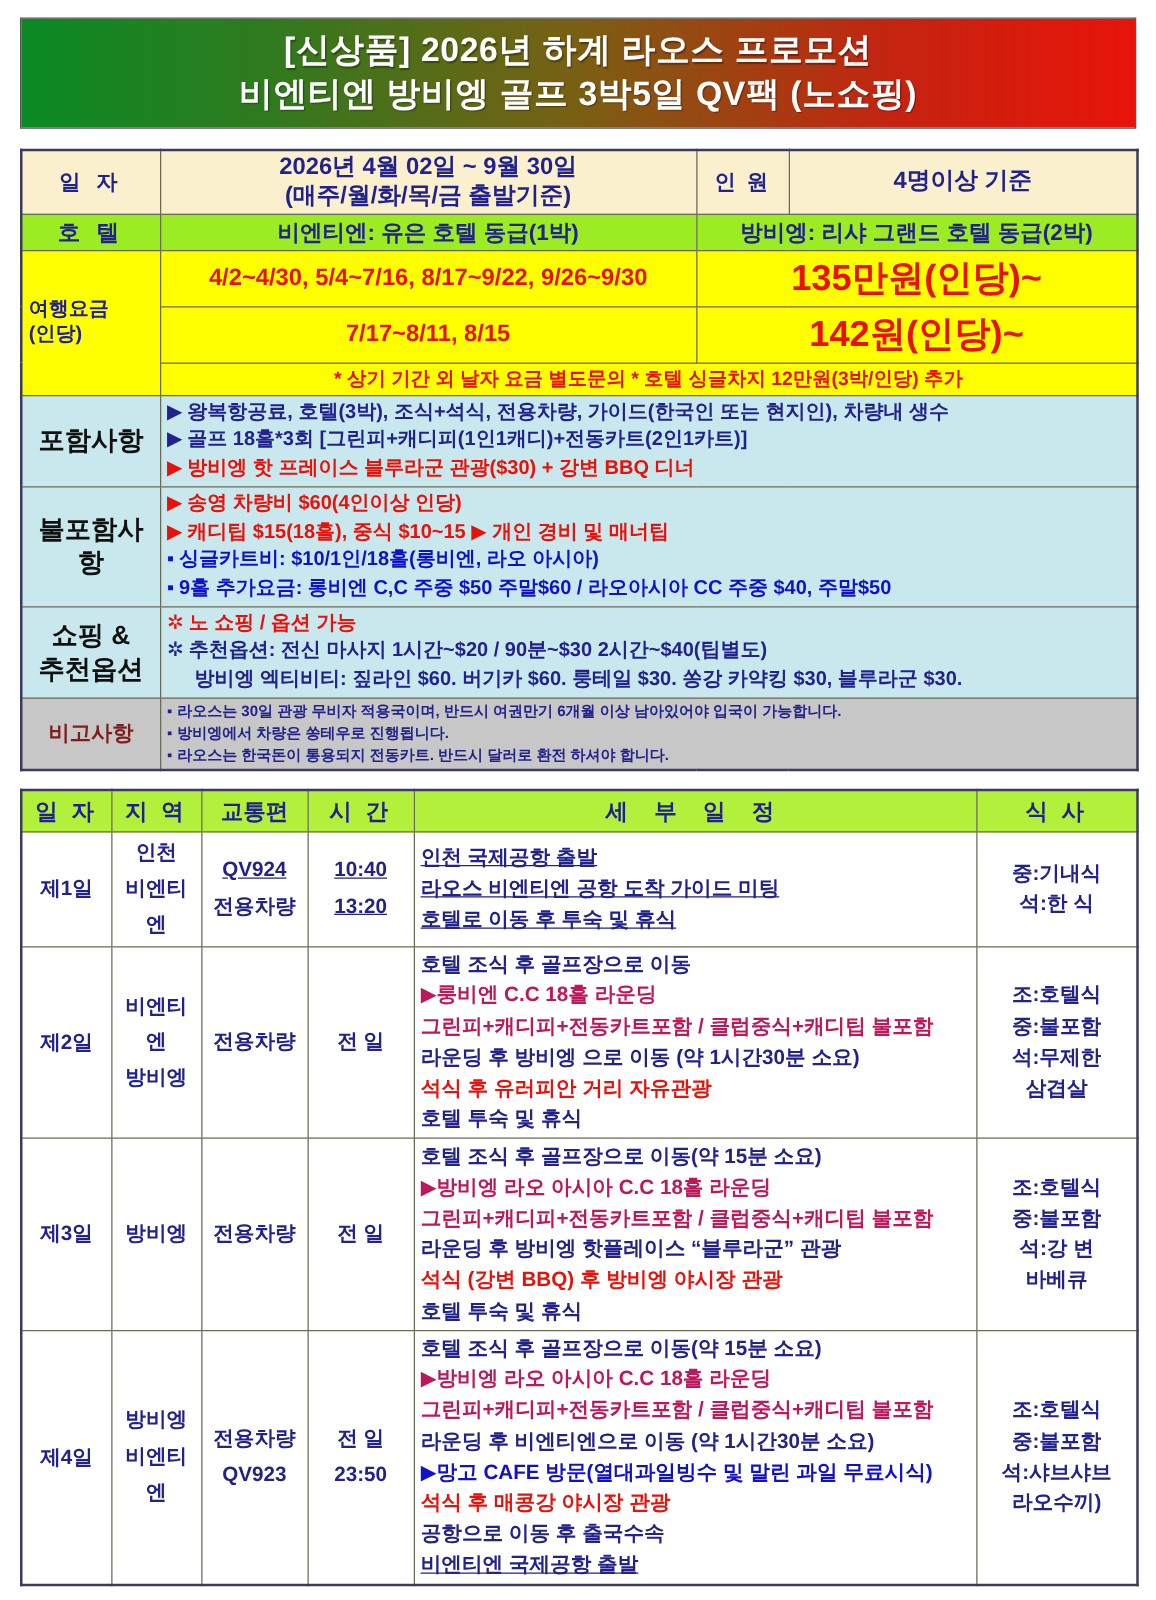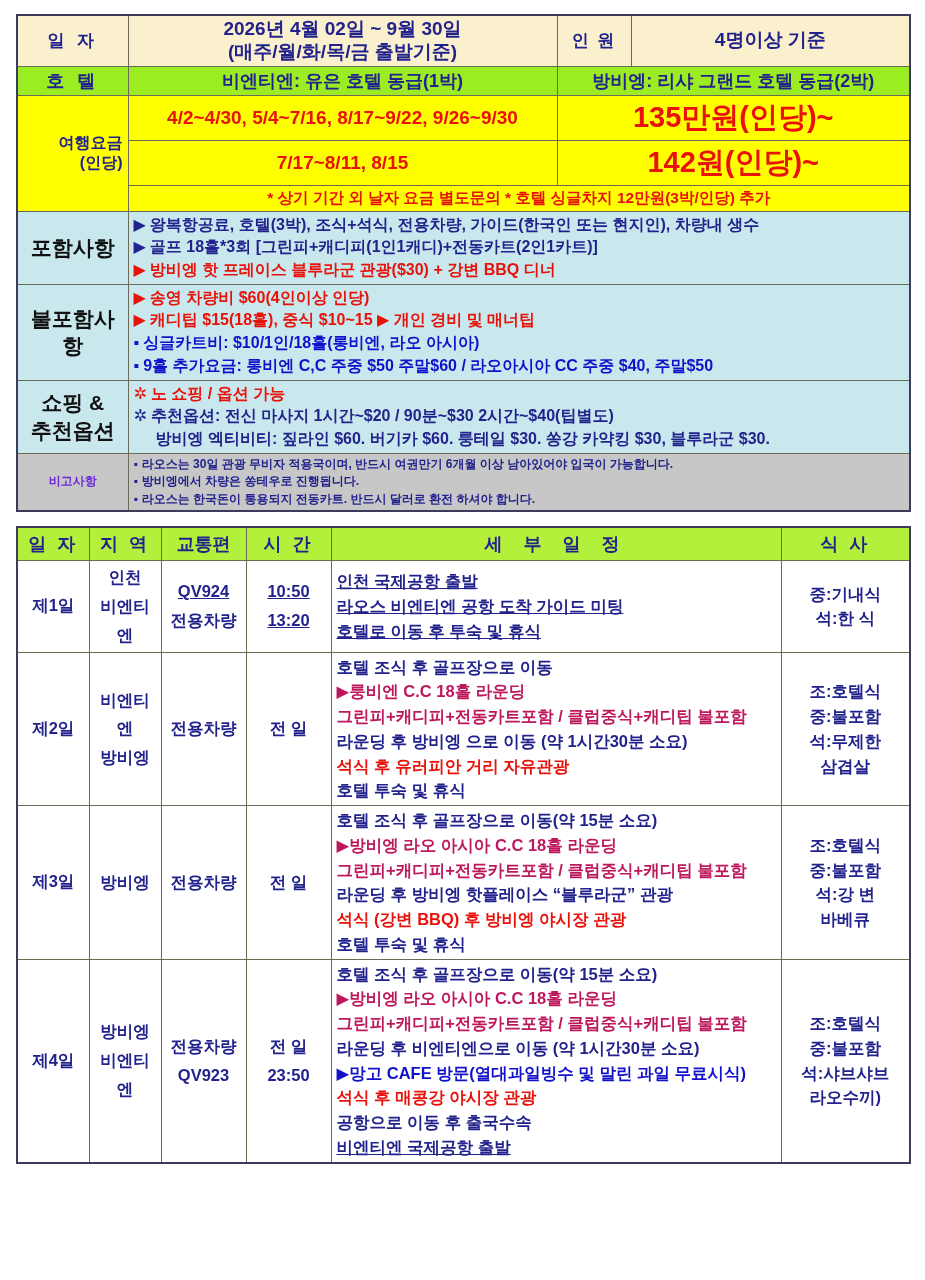--- a/index.html
+++ b/index.html
@@ -47,29 +47,29 @@
   .navy { color: #22228c; }
   .red  { color: #e8120a; }
   .green{ color: #be185d; }
   .blue { color: #1111cc; }
   .ul  { text-decoration: underline; }
 
   
   .lbl-cream { background: #faf0cd; color: #22228c; font-weight: bold; font-size: 17px; text-align: center; letter-spacing: 4px; }
   .val-cream { background: #faf0cd; color: #22228c; font-weight: bold; font-size: 19px; text-align: center; line-height: 1.2; }
   .row-green { background: #9bec22; color: #22228c; font-weight: bold; font-size: 18px; text-align: center; }
-  .lbl-yellow { background: #ffff00; color: #22228c; font-weight: bold; font-size: 16px; text-align: right; line-height: 1.25; }
+  .lbl-yellow { background: #ffff00; color: #22228c; font-weight: bold; font-size: 16px; text-align: left; line-height: 1.25; }
   .val-yellow { background: #ffff00; color: #e8120a; font-weight: bold; text-align: center; }
   .price-period { font-size: 19px; }
   .price-amt { font-size: 29px; }
   .price-note { font-size: 15.5px; }
 
   .lbl-blue { background: #c8e8ee; color: #111111; font-weight: bold; font-size: 21px; text-align: center; line-height: 1.3; }
   .val-blue { background: #c8e8ee; font-size: 16px; text-align: left; line-height: 1.42; padding: 4px 6px 4px 8px; }
-  .lbl-gray { background: #c7c7c7; color: #6d28d9; font-weight: bold; font-size: 12px; text-align: center; }
+  .lbl-gray { background: #c7c7c7; color: #7f1d1d; font-weight: bold; font-size: 17px; text-align: center; }
   .val-gray { background: #c7c7c7; font-size: 12px; text-align: left; line-height: 1.45; padding: 4px 6px 4px 8px; }
 
   .bline { white-space: nowrap; font-weight: bold; }
   .bline .mk { margin-right: 4px; }
   .indent { padding-left: 22px; }
 
   
   .itin-tbl th {
     background: #b3f03c; color: #22228c; font-weight: bold;
     font-size: 18px; text-align: center; padding: 4px 2px; letter-spacing: 3px;
@@ -79,20 +79,24 @@
   .cell-mid { text-align: center; font-weight: bold; color: #22228c; line-height: 1.75; }
   .cell-det { text-align: left; padding-left: 8px; line-height: 1.5; }
   .cell-meal{ text-align: center; font-weight: bold; color: #22228c; line-height: 1.5; font-size: 16px; }
   .dline { white-space: nowrap; font-weight: bold; }
 </style>
 </head>
 <body>
 
 <div class="page">
 
+  <div class="banner">
+    <div class="banner-line">[신상품] 2026년 하계 라오스 프로모션</div>
+    <div class="banner-line">비엔티엔 방비엥 골프 3박5일 QV팩 (노쇼핑)</div>
+  </div>
 
   <table class="info-tbl">
     <colgroup>
       <col style="width:111px">
         <col style="width:429px">
         <col style="width:74px">
         <col style="width:279px">
     </colgroup>
     <tbody>
       <tr>
@@ -188,21 +192,21 @@
           <td class="cell-day">제1일</td>
           <td class="cell-mid">
             <div>인천</div>
             <div>비엔티엔</div>
           </td>
           <td class="cell-mid">
             <div class="ul">QV924</div>
             <div>전용차량</div>
           </td>
           <td class="cell-mid">
-            <div class="ul">10:50</div>
+            <div class="ul">10:40</div>
             <div class="ul">13:20</div>
           </td>
           <td class="cell-det">
             <div class="dline navy ul">인천 국제공항 출발</div>
             <div class="dline navy ul">라오스 비엔티엔 공항 도착 가이드 미팅</div>
             <div class="dline navy ul">호텔로 이동 후 투숙 및 휴식</div>
           </td>
           <td class="cell-meal">
             <div>중:기내식</div>
             <div>석:한  식</div>

